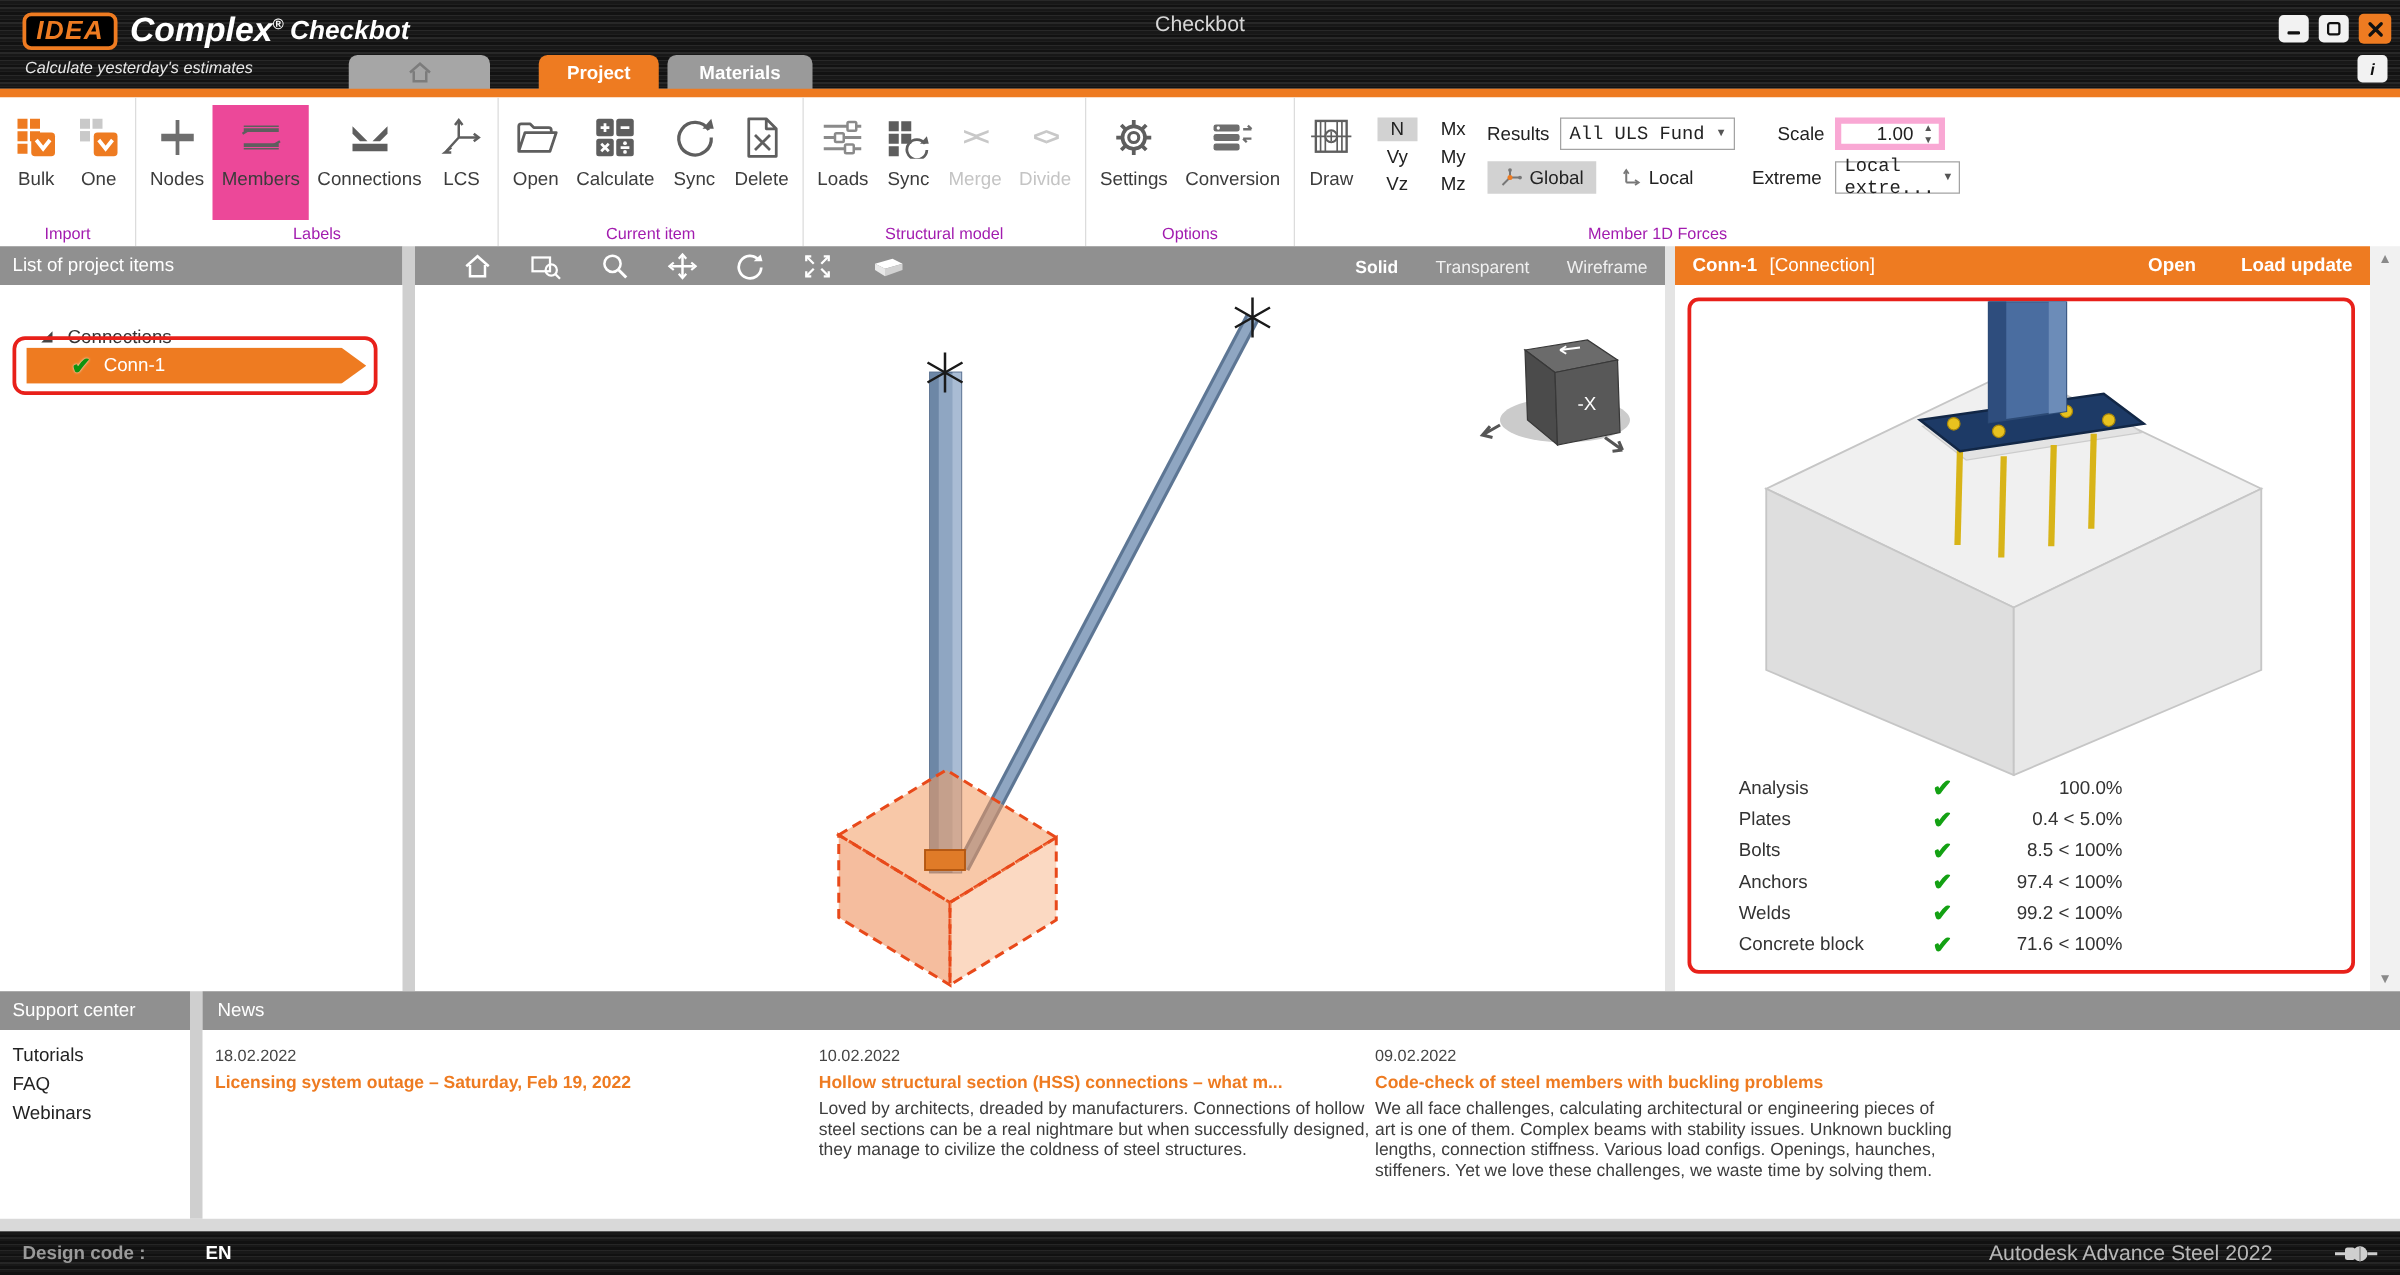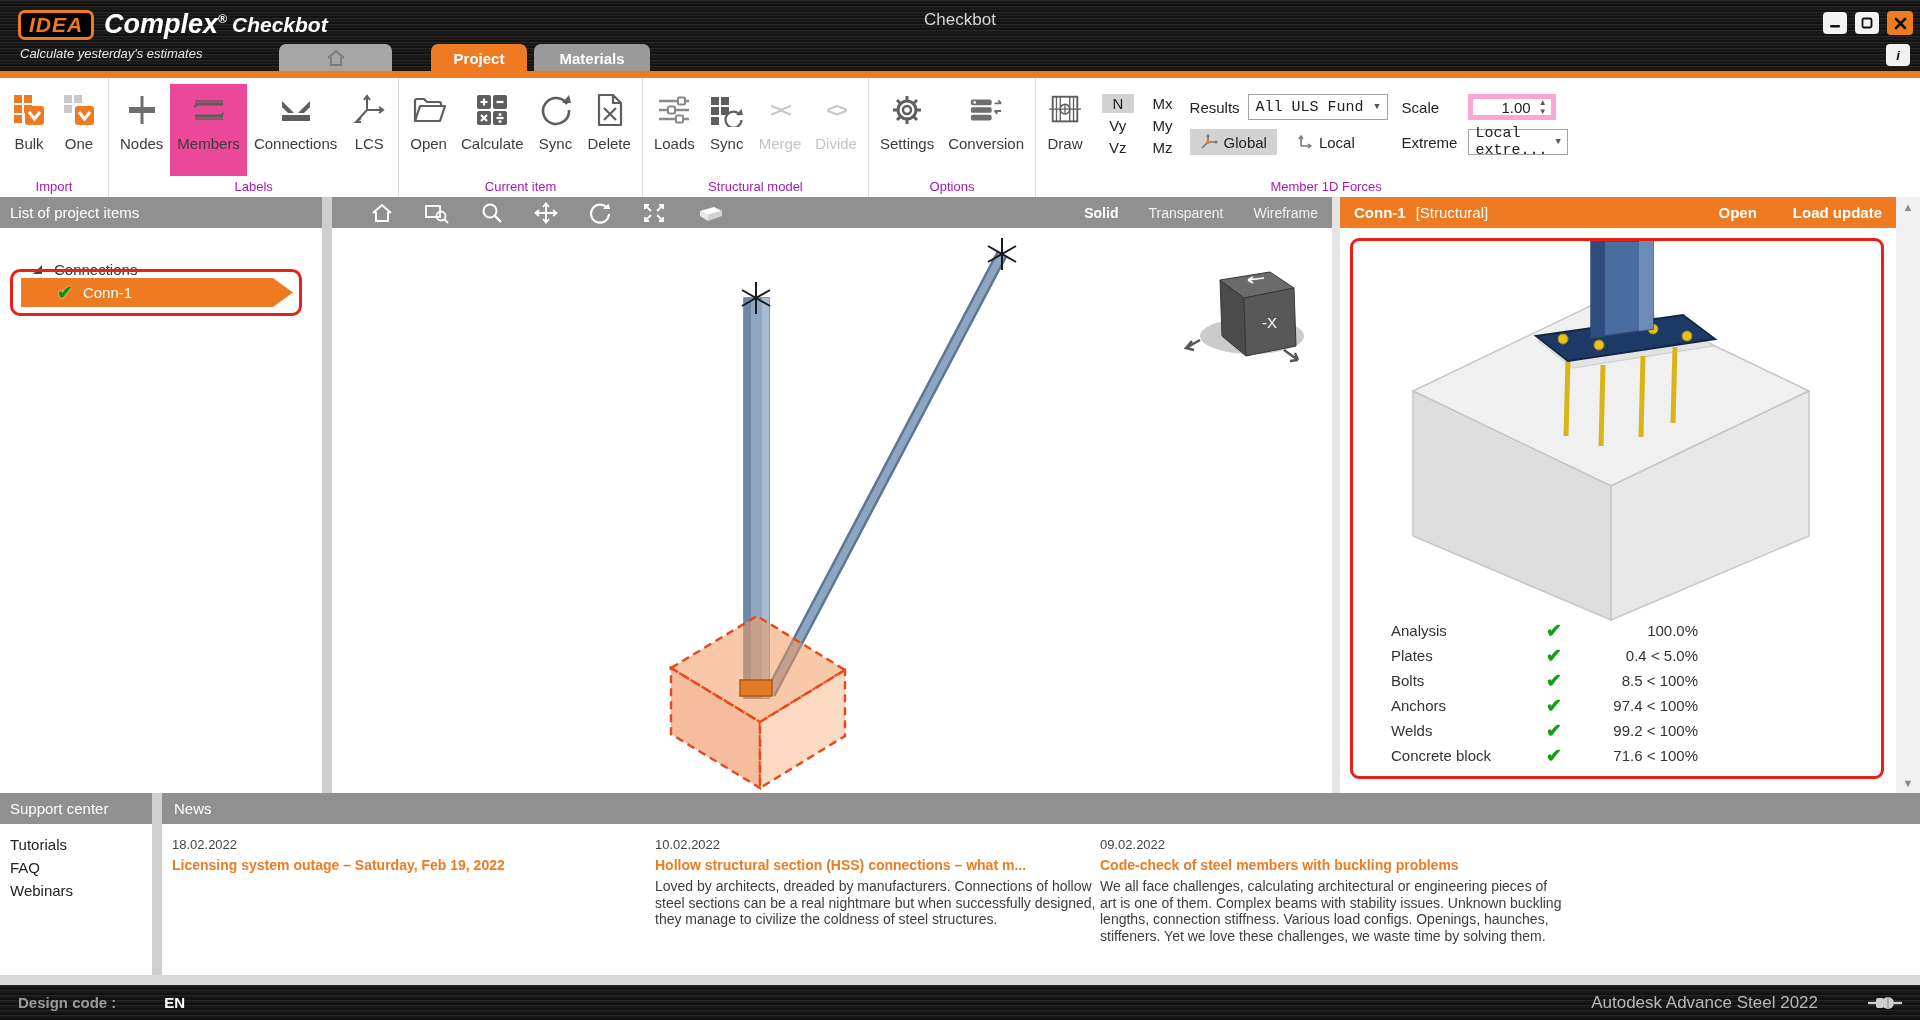--- a/index.html
+++ b/index.html
@@ -417,21 +417,21 @@
               <path d="M6 12 L6 3 M6 12 L15 12" stroke="#777" stroke-width="1.6" fill="none"></path>
               <path d="M4 5 L6 2 L8 5 M13 10 L16 12 L13 14" stroke="#777" stroke-width="1.4" fill="none"></path>
             </svg>
             <span>Local</span>
           </div>
         </div>
       </div>
 
       <div class="mf-col">
         <div class="mf-row">
-          <span class="mf-label" style="width:58px;">Scale</span>
+          <span class="mf-label" style="width:58px;text-align:right;">Scale</span>
           <div class="spinbox">
             <span class="val">1.00</span>
             <span class="spincol">
               <span>▲</span>
               <span>▼</span>
             </span>
           </div>
         </div>
         <div class="mf-row">
           <span class="mf-label" style="width:58px;">Extreme</span>
@@ -538,21 +538,21 @@
         <text x="930" y="100" fill="#fff" font-size="15" font-family="Liberation Sans, sans-serif">-X</text>
       </g>
     </svg>
   </div>
 
   <div class="vdiv2"></div>
 
   <div class="right-panel">
     <div class="rp-hd">
       <span class="ttl">Conn-1</span>
-      <span>[Structural]</span>
+      <span>[Connection]</span>
       <span class="sp"></span>
       <span class="act">Open</span>
       <span class="act">Load update</span>
     </div>
     <div class="redbox">
 
       <svg width="528" height="380" viewBox="0 0 528 380">
         <polygon points="60,150 258,55 456,150 258,245" fill="#f0f0f0" stroke="#c6c6c6" stroke-width="1.5"></polygon>
         <polygon points="60,150 258,245 258,379 60,295" fill="#dedede" stroke="#c6c6c6" stroke-width="1.5"></polygon>
         <polygon points="456,150 258,245 258,379 456,295" fill="#e8e8e8" stroke="#c6c6c6" stroke-width="1.5"></polygon>

